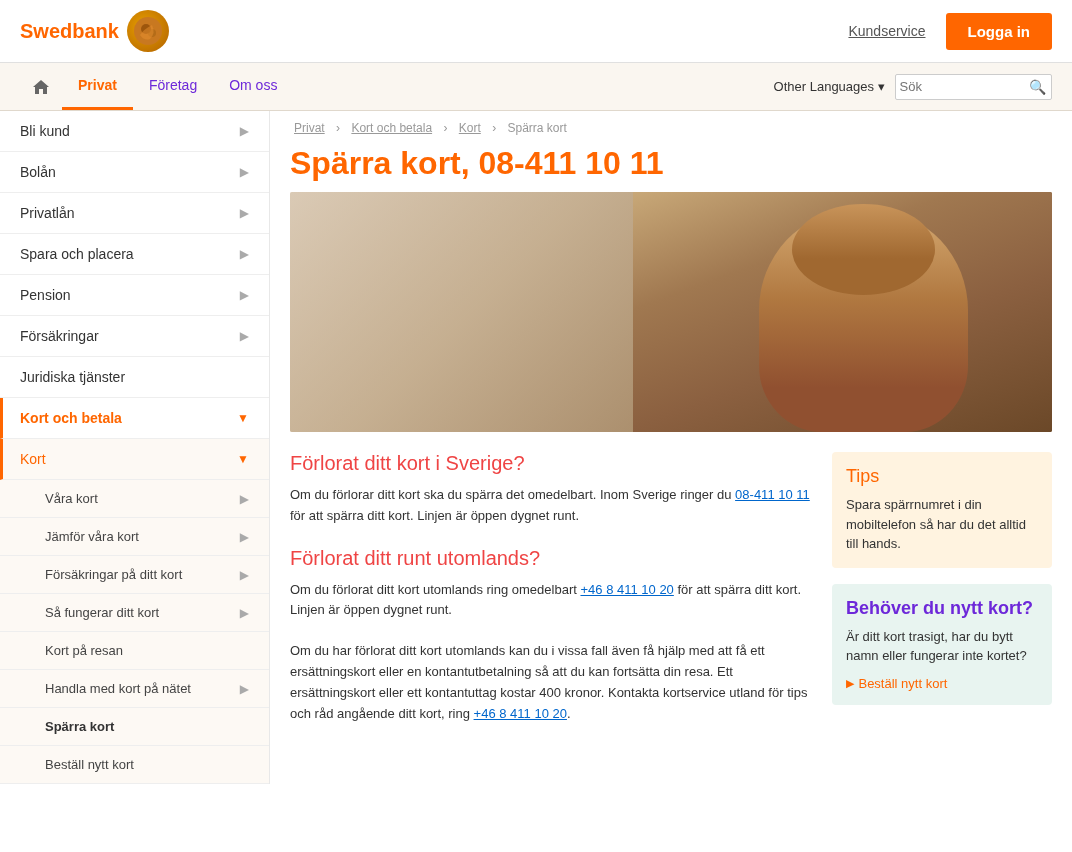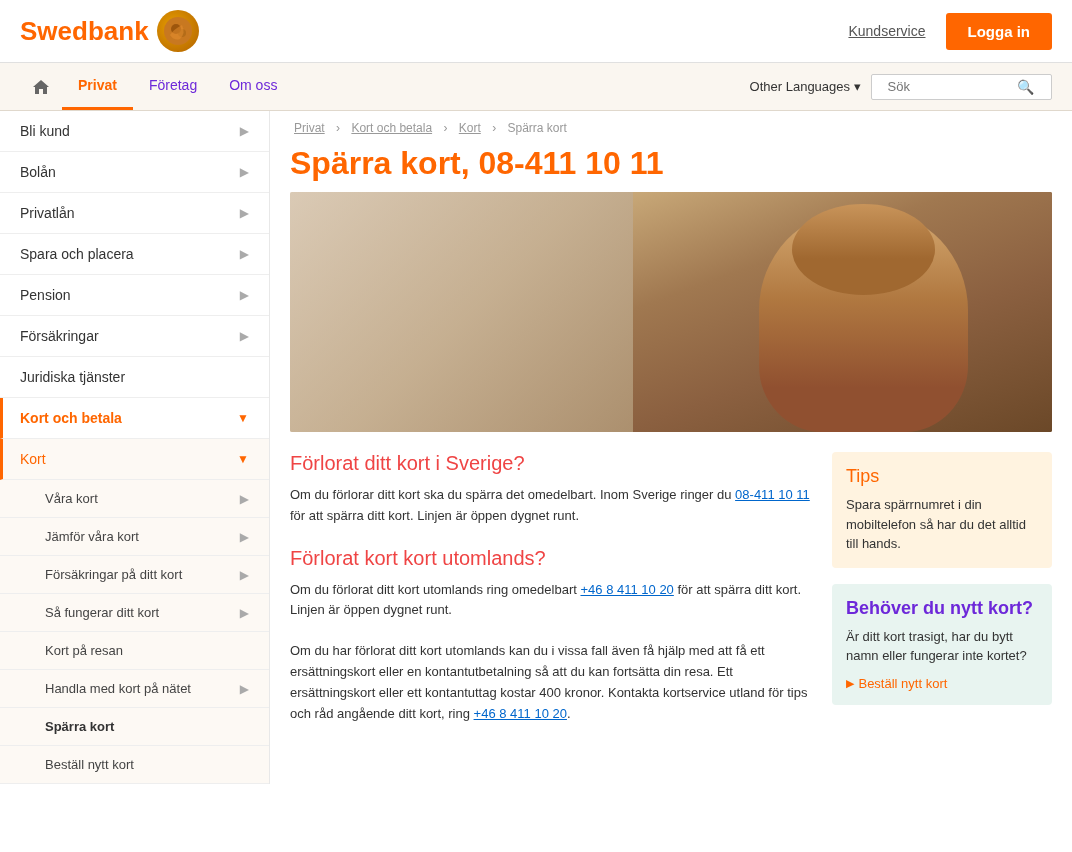--- a/index.html
+++ b/index.html
@@ -13,21 +13,21 @@
       padding: 10px 20px;
       background: #fff;
       border-bottom: 1px solid #e0e0e0;
     }
     .logo-area {
       display: flex;
       align-items: center;
       gap: 8px;
     }
     .logo-text {
-      font-size: 26px;
+      font-size: 20px;
       font-weight: bold;
       color: #f60;
     }
     .logo-icon {
       width: 42px;
       height: 42px;
       border-radius: 50%;
       background: radial-gradient(circle at 40% 40%, #e8a000, #b06000);
       display: flex;
       align-items: center;
@@ -101,21 +101,21 @@
       cursor: pointer;
       display: flex;
       align-items: center;
       gap: 4px;
     }
     .search-box {
       display: flex;
       align-items: center;
       border: 1px solid #ccc;
       background: #fff;
-      padding: 4px 16px;
+      padding: 4px 4px;
       border-radius: 2px;
     }
     .search-input {
       border: none;
       outline: none;
       font-size: 13px;
       width: 130px;
       background: transparent;
       color: #666;
     }
@@ -447,21 +447,21 @@
     </div>
 
     <div class="content-body">
       <div class="main-content">
 
         <h2 class="section-title">Förlorat ditt kort i Sverige?</h2>
         <p class="section-text">
           <span>Om du förlorar ditt kort ska du spärra det omedelbart. Inom Sverige ringer du </span><a class="link">08-411 10 11</a><span> för att spärra ditt kort. Linjen är öppen dygnet runt.</span>
         </p>
 
-        <h2 class="section-title">Förlorat kort kort utomlands?</h2>
+        <h2 class="section-title">Förlorat ditt runt utomlands?</h2>
         <p class="section-text">
           <span>Om du förlorat ditt kort utomlands ring omedelbart </span><a class="link">+46 8 411 10 20</a><span> för att spärra ditt kort. Linjen är öppen dygnet runt.</span>
         </p>
 
         <p class="section-text">
           <span>Om du har förlorat ditt kort utomlands kan du i vissa fall även få hjälp med att få ett ersättningskort eller en kontantutbetalning så att du kan fortsätta din resa. Ett ersättningskort eller ett kontantuttag kostar 400 kronor. Kontakta kortservice utland för tips och råd angående ditt kort, ring </span><a class="link">+46 8 411 10 20</a><span>.</span>
         </p>
       </div>
 
       <div class="sidebar-tips">

